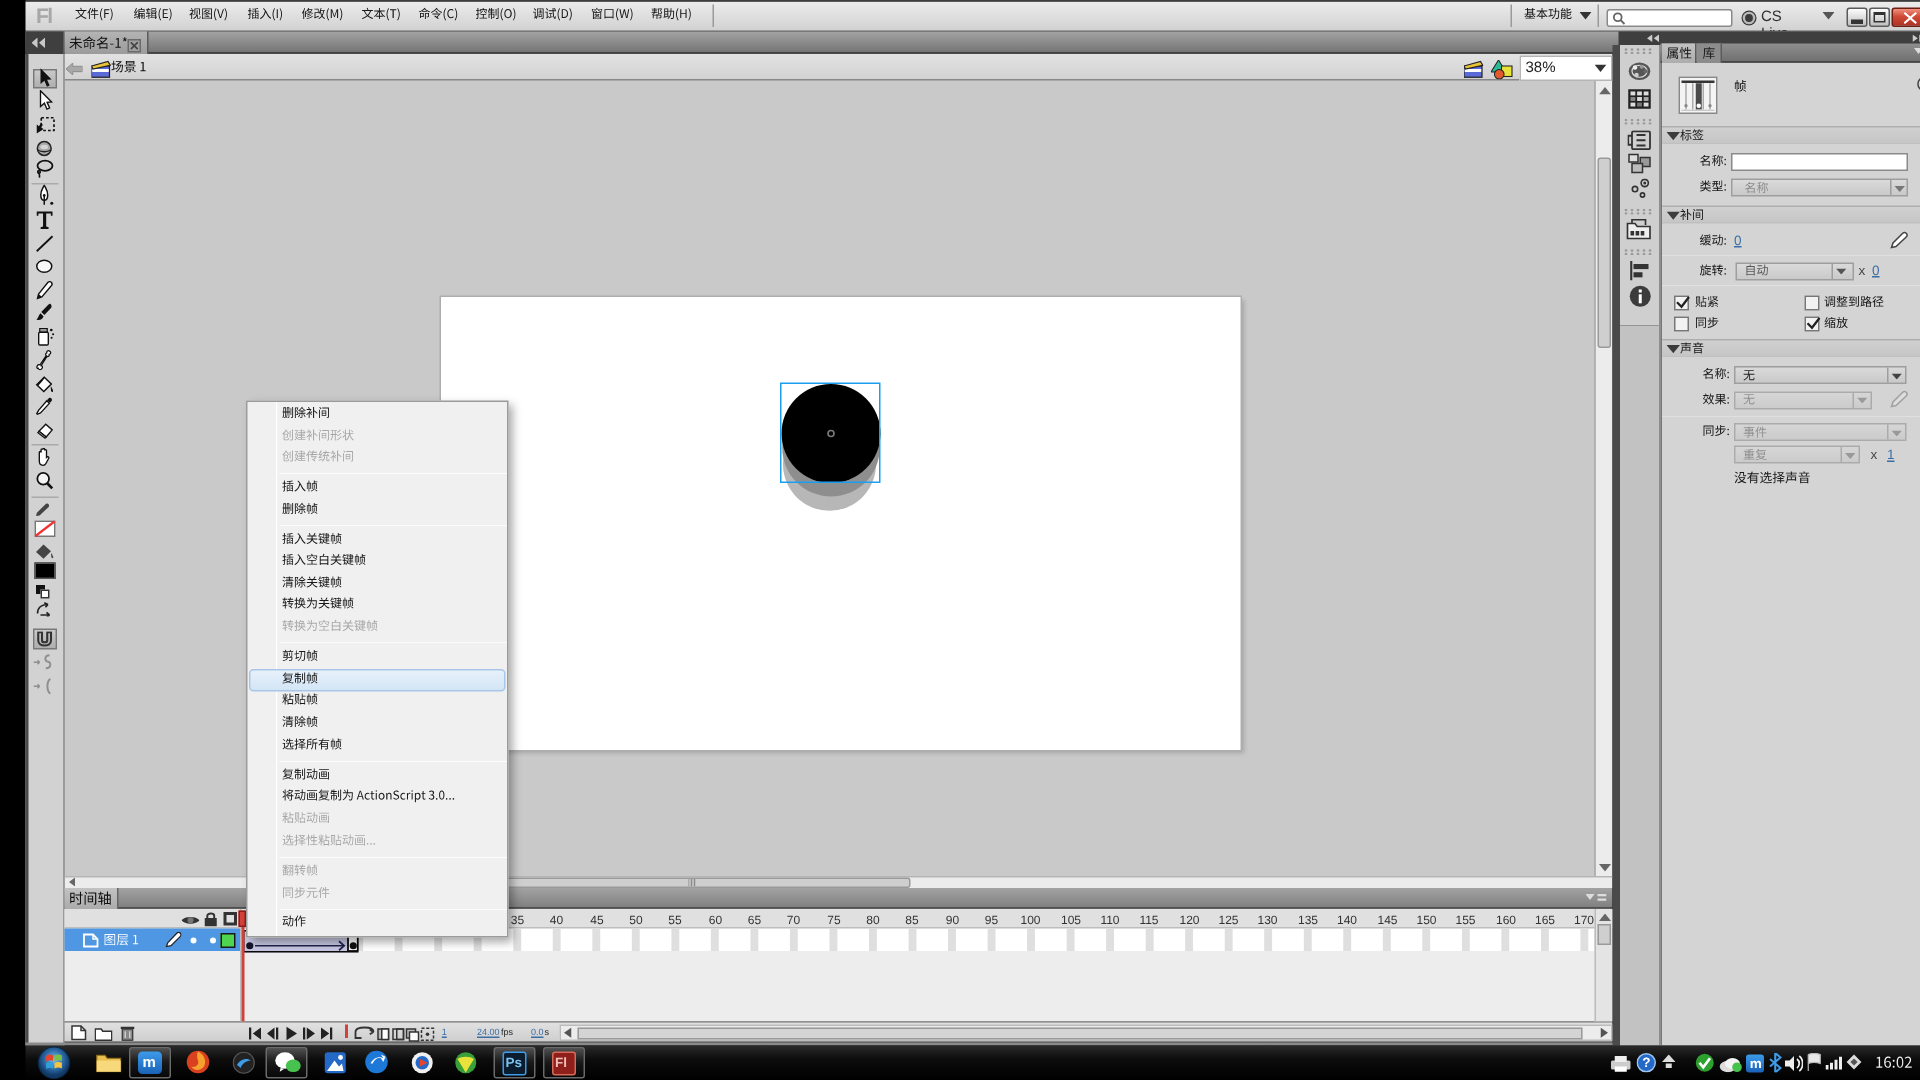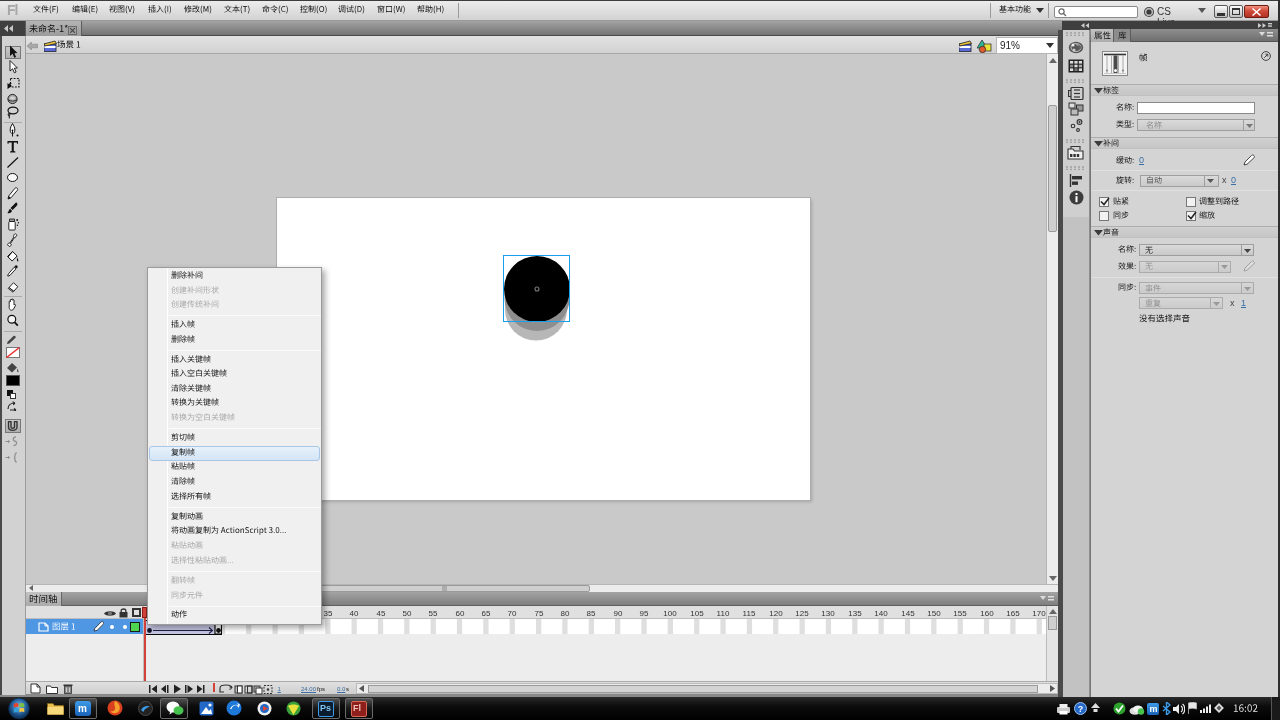--- a/index.html
+++ b/index.html
@@ -1,17 +1,17 @@
 <!DOCTYPE html>
 <html><head><meta charset="utf-8">
 <style>
 *{margin:0;padding:0;box-sizing:border-box}
 html,body{width:1280px;height:720px;overflow:hidden;background:#000;
  font-family:"Liberation Sans",sans-serif;}
-#app{position:absolute;left:0;top:0;width:1076px;height:720px}
+#app{position:absolute;left:17px;top:0;width:1076px;height:720px}
 .abs{position:absolute}
 svg{display:block}
 </style></head><body>
 <div id="app">
 <div class="abs" style="left:0;top:0;width:1280px;height:21px;background:linear-gradient(#ececec,#d2d2d2);border-top:1px solid #3c3c3c;border-bottom:1px solid #9a9a9a"></div>
     <div class="abs" style="left:7px;top:2px;width:16px;height:16px;color:#a7a7a7;font-size:14px;font-weight:bold;letter-spacing:-1px">Fl</div>
     <svg width="26.8" height="10.4" style="position:absolute;left:33px;top:4.5px;overflow:visible">
       <path fill="#161616" transform="translate(0,7.0)" d="M3.4 -6.6C3.6 -6.2 3.9 -5.7 4 -5.3L4.6 -5.5C4.5 -5.9 4.2 -6.4 4 -6.8ZM0.4 -5.3V-4.7H1.6C2.1 -3.5 2.8 -2.5 3.6 -1.6C2.7 -0.9 1.6 -0.3 0.3 0.1C0.4 0.2 0.6 0.5 0.7 0.6C2 0.2 3.1 -0.4 4 -1.2C4.9 -0.4 6 0.2 7.3 0.6C7.4 0.4 7.6 0.2 7.7 0C6.5 -0.3 5.4 -0.9 4.5 -1.6C5.3 -2.4 5.9 -3.5 6.4 -4.7H7.6V-5.3ZM4 -2C3.3 -2.8 2.7 -3.7 2.3 -4.7H5.7C5.3 -3.6 4.7 -2.8 4 -2Z M10.5 -2.7V-2.1H12.8V0.6H13.4V-2.1H15.6V-2.7H13.4V-4.5H15.3V-5.1H13.4V-6.6H12.8V-5.1H11.8C11.9 -5.4 12 -5.8 12 -6.2L11.5 -6.3C11.3 -5.3 10.9 -4.2 10.5 -3.6C10.6 -3.5 10.9 -3.4 11 -3.3C11.2 -3.6 11.4 -4 11.6 -4.5H12.8V-2.7ZM10.1 -6.7C9.7 -5.5 9 -4.3 8.3 -3.5C8.4 -3.4 8.5 -3 8.6 -2.9C8.9 -3.2 9.1 -3.5 9.3 -3.8V0.6H9.9V-4.8C10.2 -5.3 10.5 -5.9 10.7 -6.5Z M17.9 1.6 18.4 1.4C17.7 0.2 17.3 -1.1 17.3 -2.5C17.3 -3.8 17.7 -5.2 18.4 -6.3L17.9 -6.5C17.2 -5.3 16.7 -4.1 16.7 -2.5C16.7 -0.9 17.2 0.4 17.9 1.6Z M19.5 0H20.2V-2.6H22.5V-3.3H20.2V-5.2H22.9V-5.9H19.5Z M23.9 1.6C24.6 0.4 25.1 -0.9 25.1 -2.5C25.1 -4.1 24.6 -5.3 23.9 -6.5L23.5 -6.3C24.1 -5.2 24.5 -3.8 24.5 -2.5C24.5 -1.1 24.1 0.2 23.5 1.4Z"></path>
     </svg>
     <svg width="27.1" height="10.4" style="position:absolute;left:71.5px;top:4.5px;overflow:visible">
@@ -112,21 +112,21 @@
       <rect x="0" y="4" width="12" height="7.5" fill="#5a6bd8" stroke="#222" stroke-width="0.8"></rect>
       <rect x="0.5" y="6" width="11" height="2" fill="#fff"></rect>
       <path d="M0 4 L11 1 L12.5 3.5 L1 6 Z" fill="#e8c33a" stroke="#222" stroke-width="0.8"></path>
     </svg>
     <svg class="abs" width="15" height="13" style="left:977px;top:40px">
       <path d="M5 0 L10 8 L0 8 Z" fill="#2db89a" stroke="#222" stroke-width="0.7"></path>
       <rect x="7" y="4" width="7" height="7" fill="#e8e23a" stroke="#222" stroke-width="0.7"></rect>
       <circle cx="5.5" cy="9.5" r="3.2" fill="#e05a2b" stroke="#222" stroke-width="0.7"></circle>
     </svg>
     <div class="abs" style="left:996px;top:37px;width:62px;height:17px;background:#fff;border:1px solid #b5b5b5"></div>
-    <div class="abs" style="left:1000px;top:40px;font-size:10px;color:#222">91%</div>
+    <div class="abs" style="left:1000px;top:40px;font-size:10px;color:#222">38%</div>
     <svg class="abs" width="8" height="5" style="left:1046px;top:43px">
       <path d="M0 0 L8 0 L4 5 Z" fill="#333"></path>
     </svg>
     <div class="abs" style="left:26px;top:54px;width:1020px;height:530px;background:#c9c9c9"></div>
     <div class="abs" style="left:277px;top:198px;width:533px;height:302px;background:#fff;box-shadow:0 0 0 1px #adadad,2px 2px 3px rgba(0,0,0,0.18)"></div>
     <svg class="abs" width="140" height="140" style="left:470px;top:230px">
       <circle cx="66" cy="79.5" r="31" fill="#b7b7b7"></circle>
       <circle cx="67" cy="68.5" r="32.5" fill="#8e8e8e"></circle>
       <circle cx="67" cy="59" r="33" fill="#000"></circle>
       <circle cx="67" cy="59" r="2" fill="none" stroke="#7a7a7a" stroke-width="1.1"></circle>

